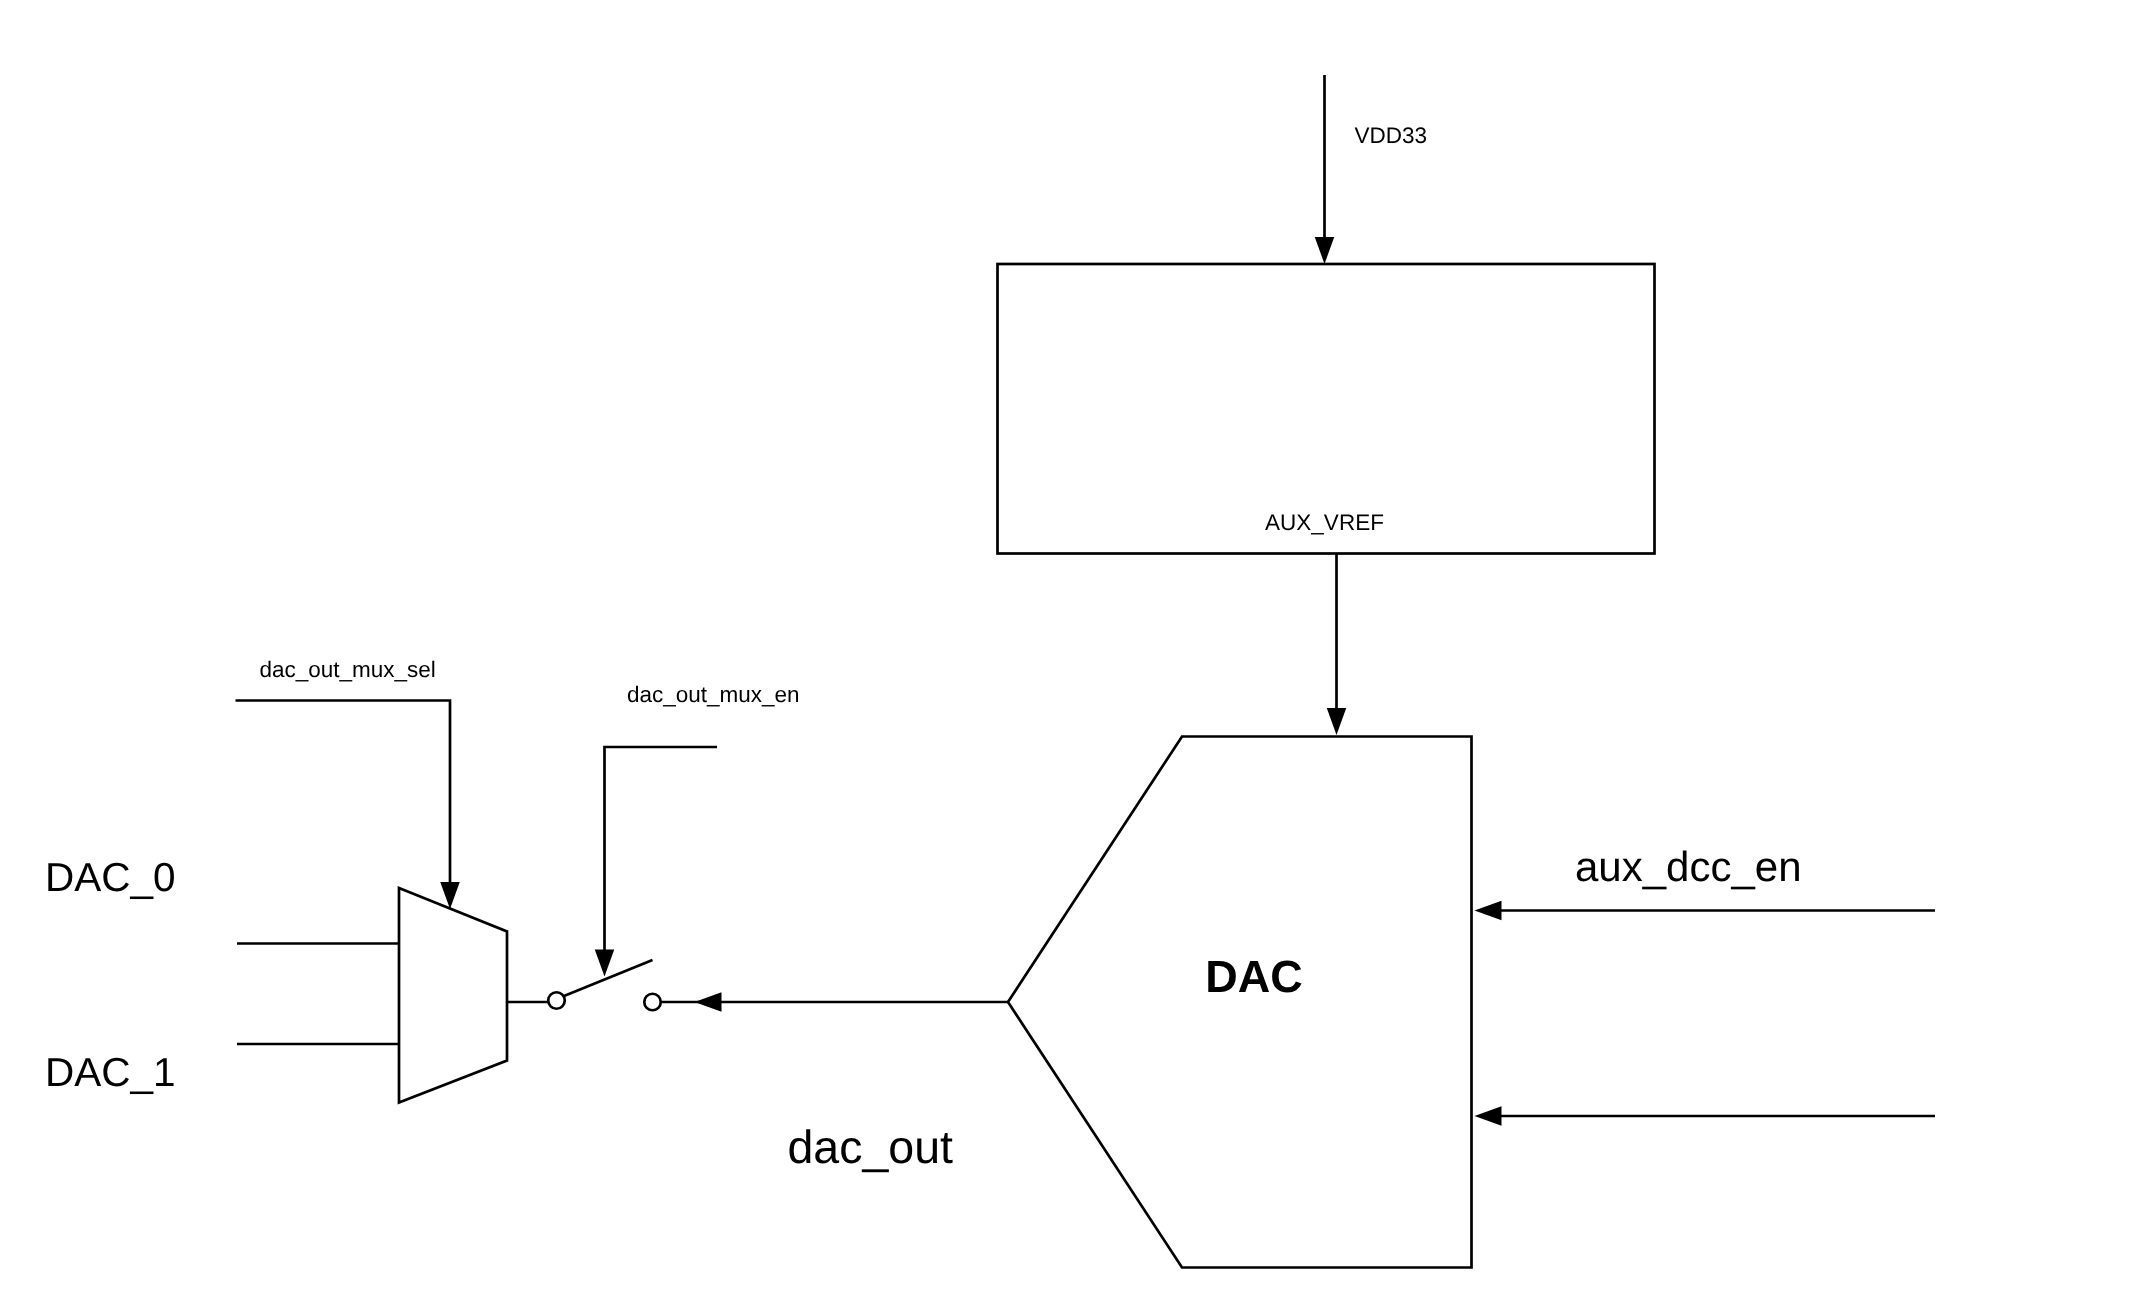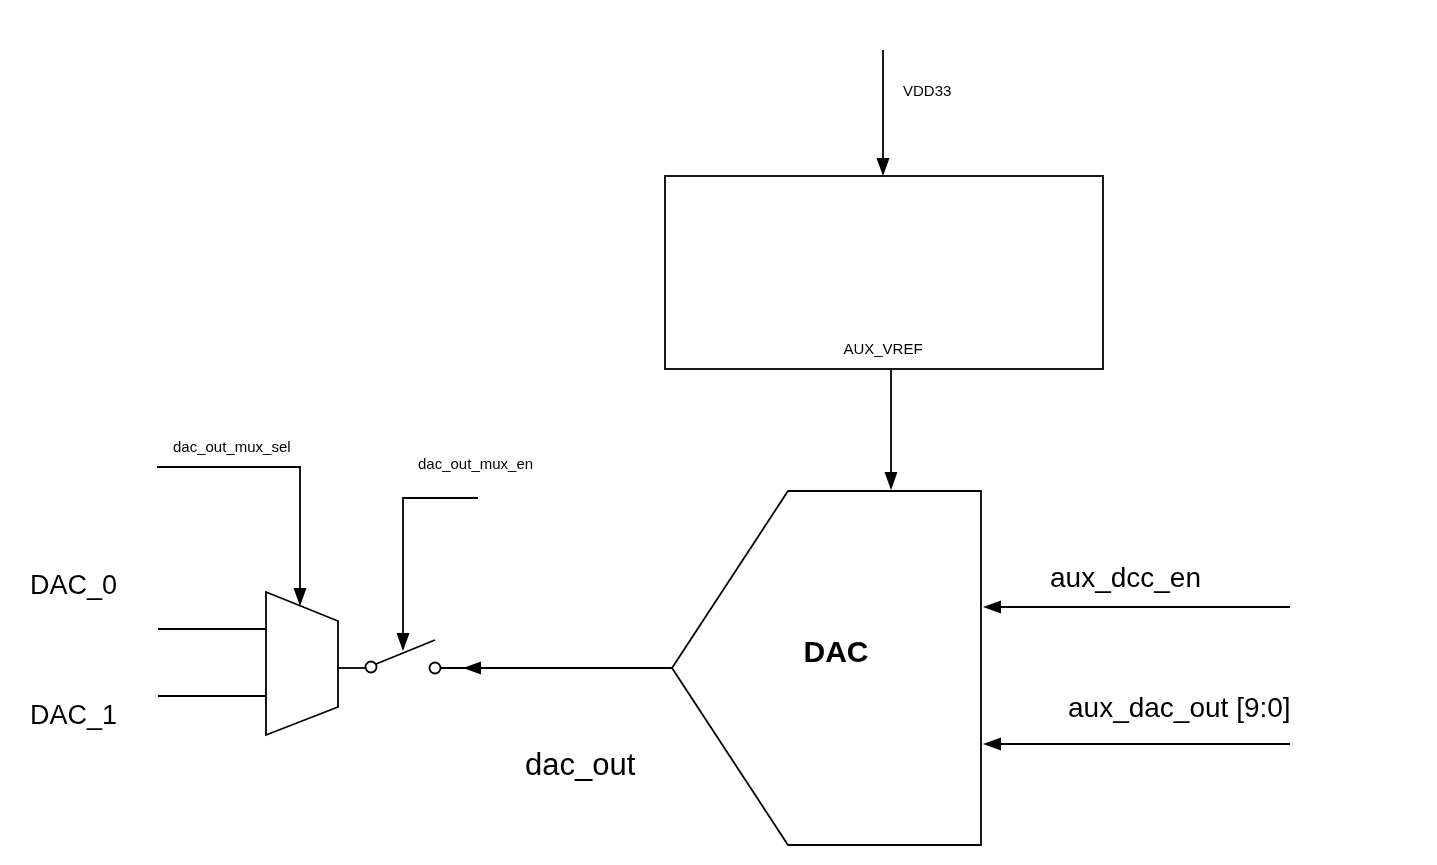--- a/index.html
+++ b/index.html
@@ -119,21 +119,20 @@
 
 
   <div class="lbl sz21 center" style="left:883px; top:340px;">AUX_VREF</div>
 
   <div class="lbl sz30 bold center" style="left:836px; top:635px;">DAC</div>
 
   <div class="lbl sz31" style="left:525px; top:699px;">dac_out</div>
 
   <div class="lbl sz28" style="left:1037px; top:562px;">aux_dcc_en</div>
 
-  <div class="lbl sz28" style="left:1055px; top:692px;">aux_dac_out [9:0]</div>
 
   <div class="lbl sz27" style="left:30px; top:570px;">DAC_0</div>
 
   <div class="lbl sz27" style="left:30px; top:700px;">DAC_1</div>
 
   <div class="lbl sz21" style="left:133px; top:438px;margin-left:40px;">dac_out_mux_sel</div>
 
   <div class="lbl sz21" style="left:418px; top:455px;">dac_out_mux_en</div>
 
 </div>

